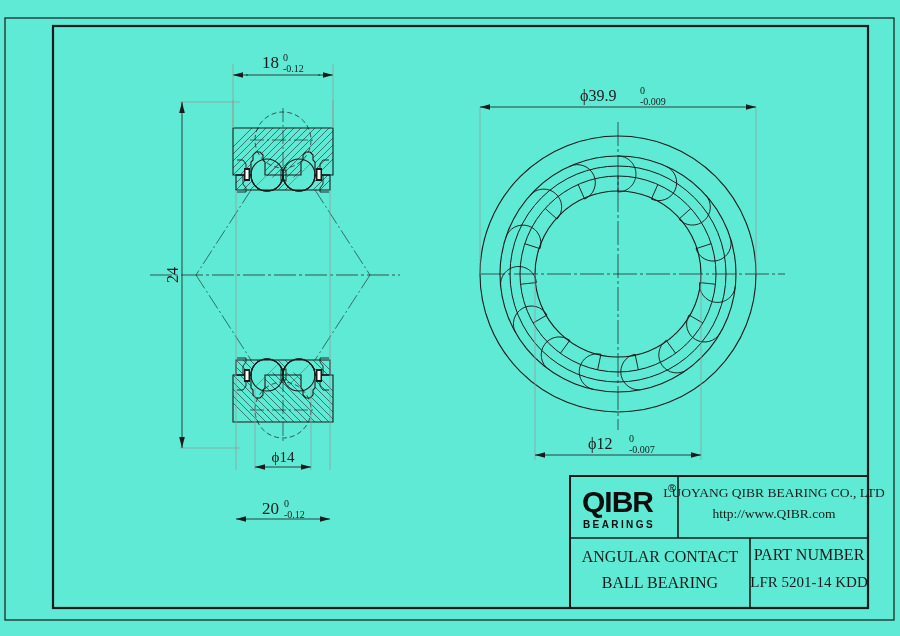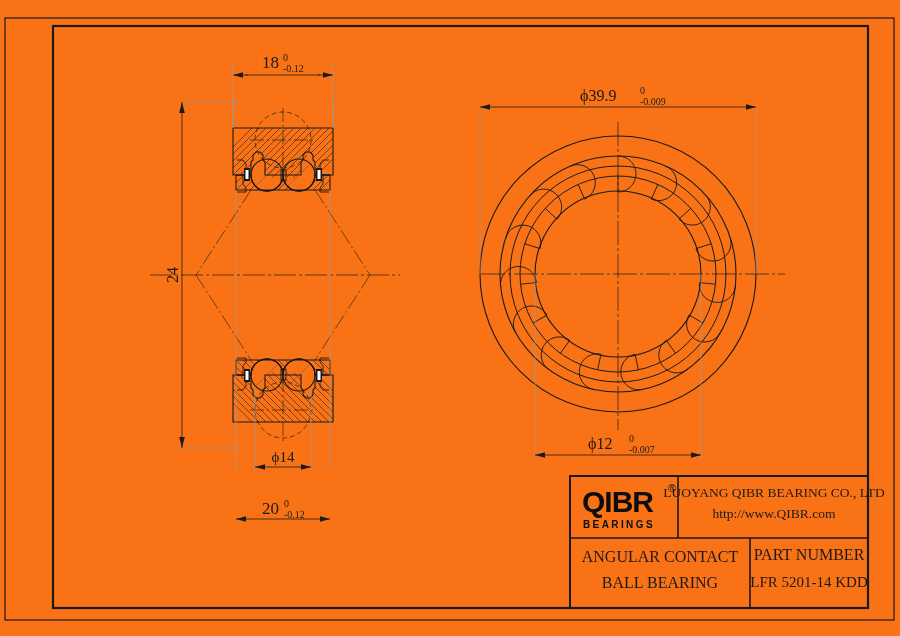--- a/index.html
+++ b/index.html
@@ -1,18 +1,18 @@
 <!DOCTYPE html>
 <html><head>
 <meta charset="utf-8">
 <style>
   html,body{margin:0;padding:0;background:#fff;}
   body{width:900px;height:636px;overflow:hidden;
        font-family:"Liberation Serif", serif;}
-  #sheet{position:relative;width:900px;height:636px;background:#f97316;}
+  #sheet{position:relative;width:900px;height:636px;background:#5eead4;}
   svg{display:block;}
   .txt{font-family:"Liberation Serif", serif;fill:#1a1a1a;}
 </style>
 </head>
 <body>
 
 <div id="sheet">
 <svg width="900" height="636" viewBox="0 0 900 636" xmlns="http://www.w3.org/2000/svg">
 
   <g>

